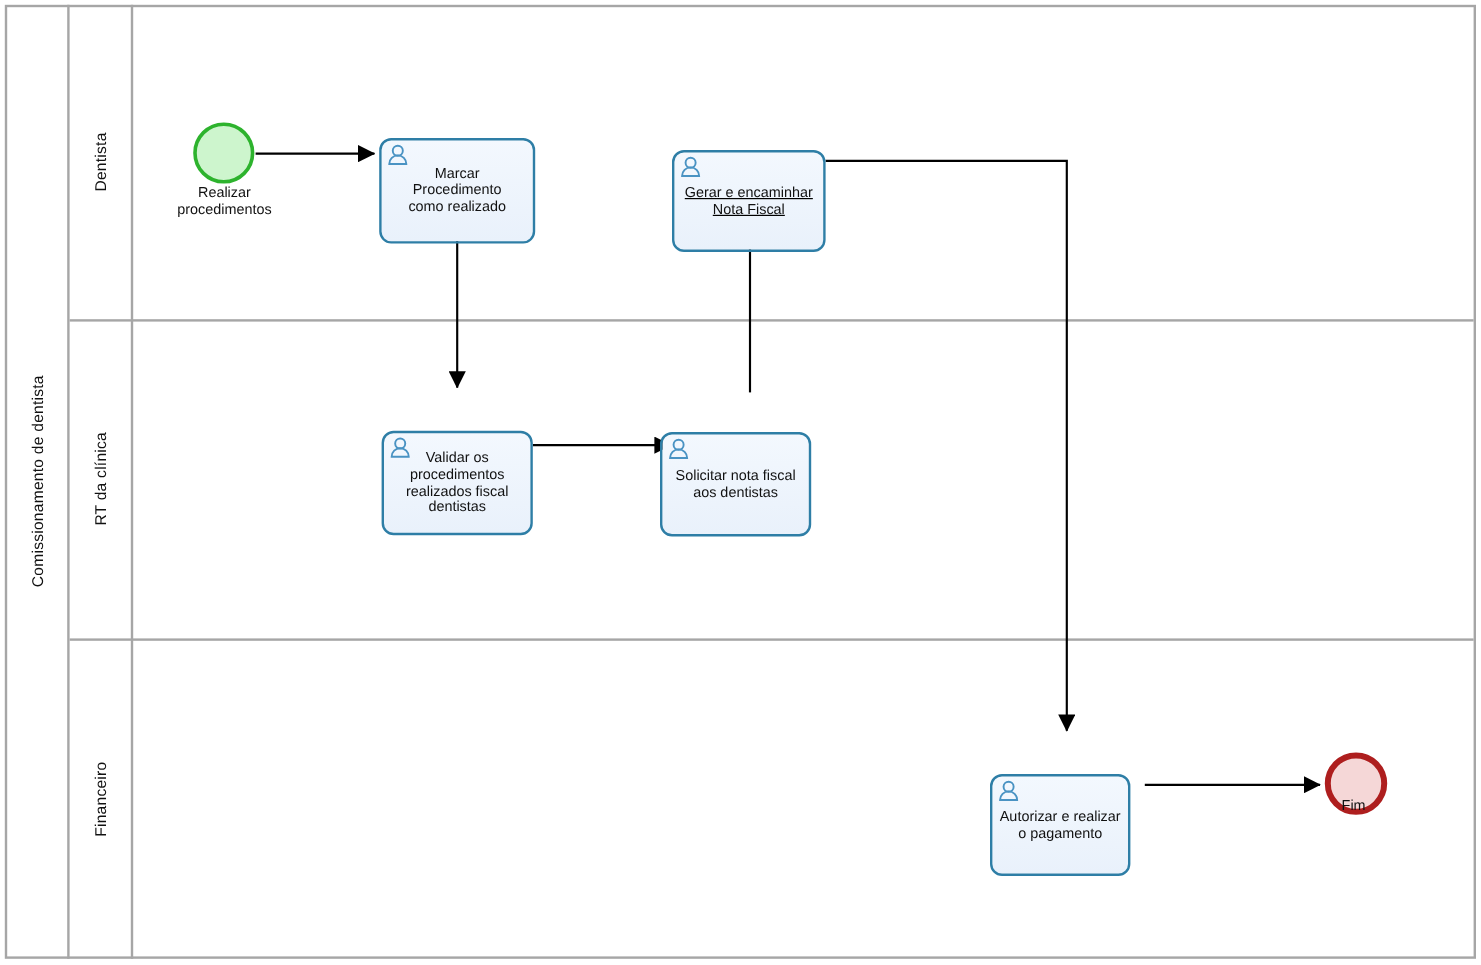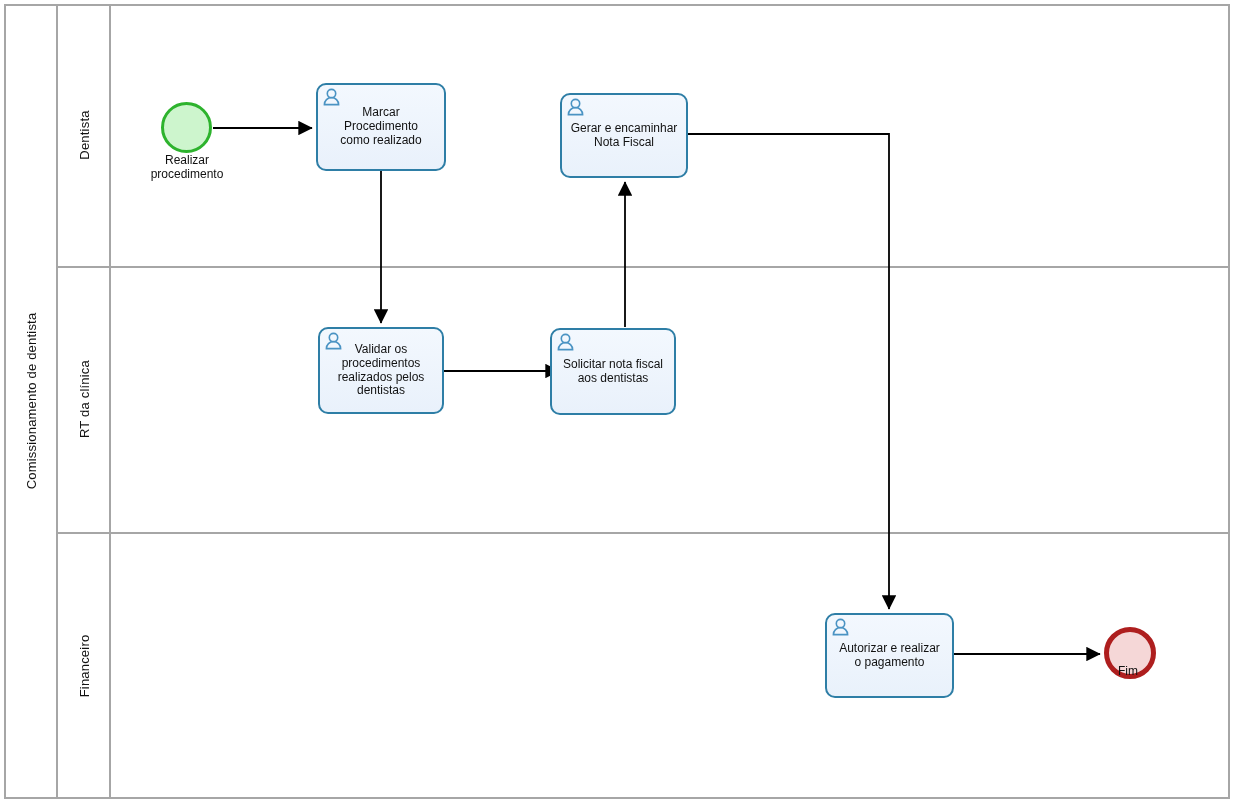--- a/index.html
+++ b/index.html
@@ -44,20 +44,21 @@
   
   .task {
     position: absolute;
     box-sizing: border-box;
     border: 2px solid #2e7ea6;
     border-radius: 10px;
     background: linear-gradient(180deg, #f3f8fe 0%, #e9f1fb 100%);
     display: flex;
     align-items: center;
     justify-content: center;
+    margin-top: 32px;
   }
   .task .label {
     white-space: pre-line;
     text-align: center;
     font-size: 12px;
     line-height: 1.16;
     color: #111111;
     padding: 0 3px;
   }
   .person-icon {
@@ -130,70 +131,70 @@
     <line x1="213" y1="128" x2="312" y2="128" marker-end="url(#arrow)"></line>
     <line x1="381" y1="171" x2="381" y2="323" marker-end="url(#arrow)"></line>
     <line x1="444" y1="371" x2="559" y2="371" marker-end="url(#arrow)"></line>
     <line x1="625" y1="327" x2="625" y2="182" marker-end="url(#arrow)"></line>
     <polyline points="688,134 889,134 889,609" marker-end="url(#arrow)"></polyline>
     <line x1="954" y1="654" x2="1100" y2="654" marker-end="url(#arrow)"></line>
   </svg>
 
   <div class="event start" style="left:161px; top:102px; width:51px; height:51px;"></div>
   <div class="node-label" style="left:126px; top:153px; width:122px;">Realizar
-procedimento</div>
+procedimentos</div>
 
   <div class="task" style="left:316px; top:83px; width:130px; height:88px;">
     <span class="person-icon">
       <svg width="22" height="20" viewBox="0 0 22 20">
         <circle cx="9.5" cy="5.6" r="4.2"></circle>
         <path d="M2.4 16.6 A 7.1 7.1 0 0 1 16.6 16.6 Z"></path>
       </svg>
     </span>
     <div class="label">Marcar
 Procedimento
 como realizado</div>
   </div>
 
-  <div class="task" style="left:560px; top:93px; width:128px; height:85px;">
+  <div class="task" style="left:560px; top:93px; width:128px; height:85px;text-decoration:underline;">
     <span class="person-icon">
       <svg width="22" height="20" viewBox="0 0 22 20">
         <circle cx="9.5" cy="5.6" r="4.2"></circle>
         <path d="M2.4 16.6 A 7.1 7.1 0 0 1 16.6 16.6 Z"></path>
       </svg>
     </span>
     <div class="label">Gerar e encaminhar
 Nota Fiscal</div>
   </div>
 
   <div class="task" style="left:318px; top:327px; width:126px; height:87px;">
     <span class="person-icon">
       <svg width="22" height="20" viewBox="0 0 22 20">
         <circle cx="9.5" cy="5.6" r="4.2"></circle>
         <path d="M2.4 16.6 A 7.1 7.1 0 0 1 16.6 16.6 Z"></path>
       </svg>
     </span>
     <div class="label">Validar os
 procedimentos
-realizados pelos
+realizados fiscal
 dentistas</div>
   </div>
 
   <div class="task" style="left:550px; top:328px; width:126px; height:87px;">
     <span class="person-icon">
       <svg width="22" height="20" viewBox="0 0 22 20">
         <circle cx="9.5" cy="5.6" r="4.2"></circle>
         <path d="M2.4 16.6 A 7.1 7.1 0 0 1 16.6 16.6 Z"></path>
       </svg>
     </span>
     <div class="label">Solicitar nota fiscal
 aos dentistas</div>
   </div>
 
-  <div class="task" style="left:825px; top:613px; width:129px; height:85px;">
+  <div class="task" style="left:825px; top:613px; width:117px; height:85px;">
     <span class="person-icon">
       <svg width="22" height="20" viewBox="0 0 22 20">
         <circle cx="9.5" cy="5.6" r="4.2"></circle>
         <path d="M2.4 16.6 A 7.1 7.1 0 0 1 16.6 16.6 Z"></path>
       </svg>
     </span>
     <div class="label">Autorizar e realizar
 o pagamento</div>
   </div>
 

